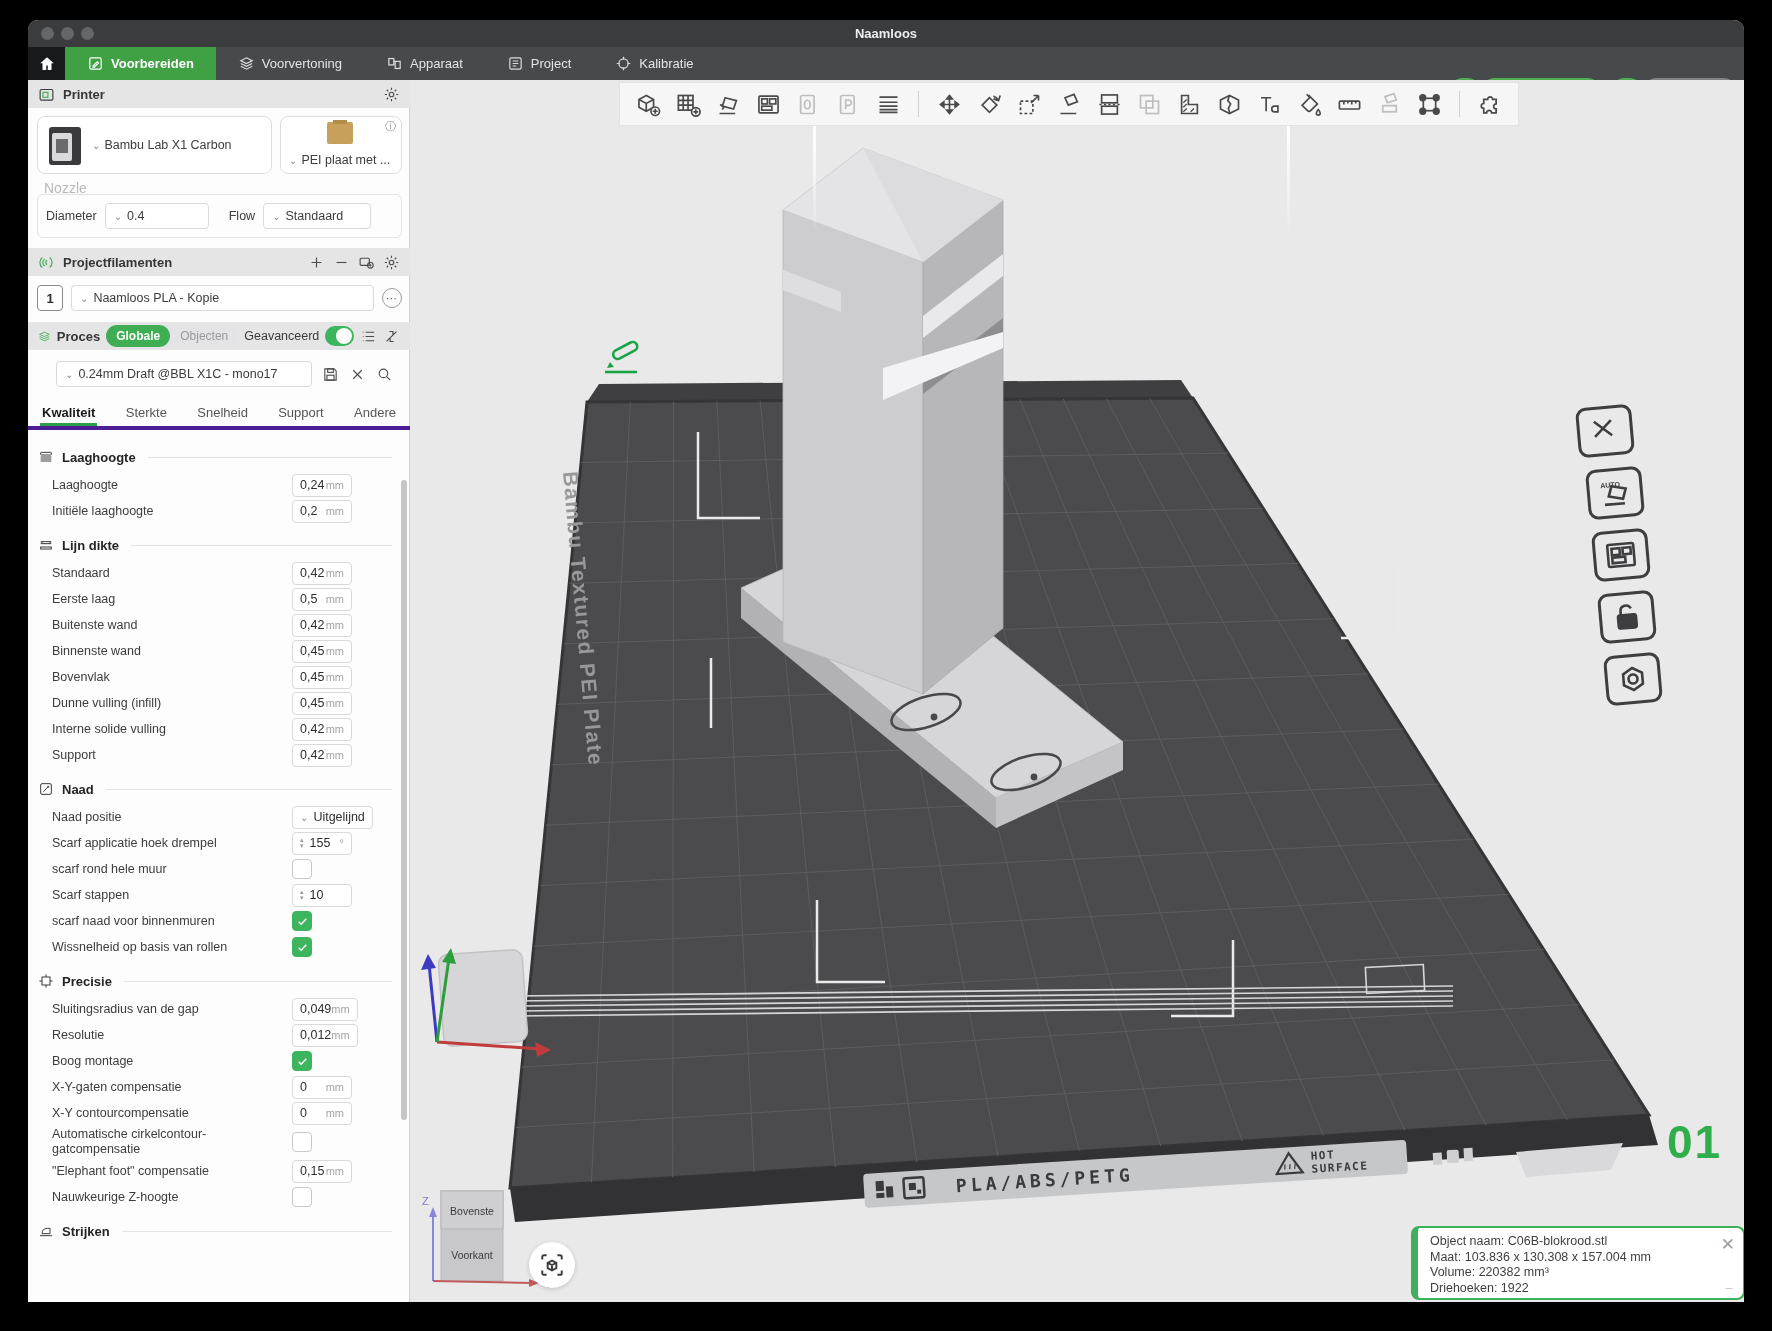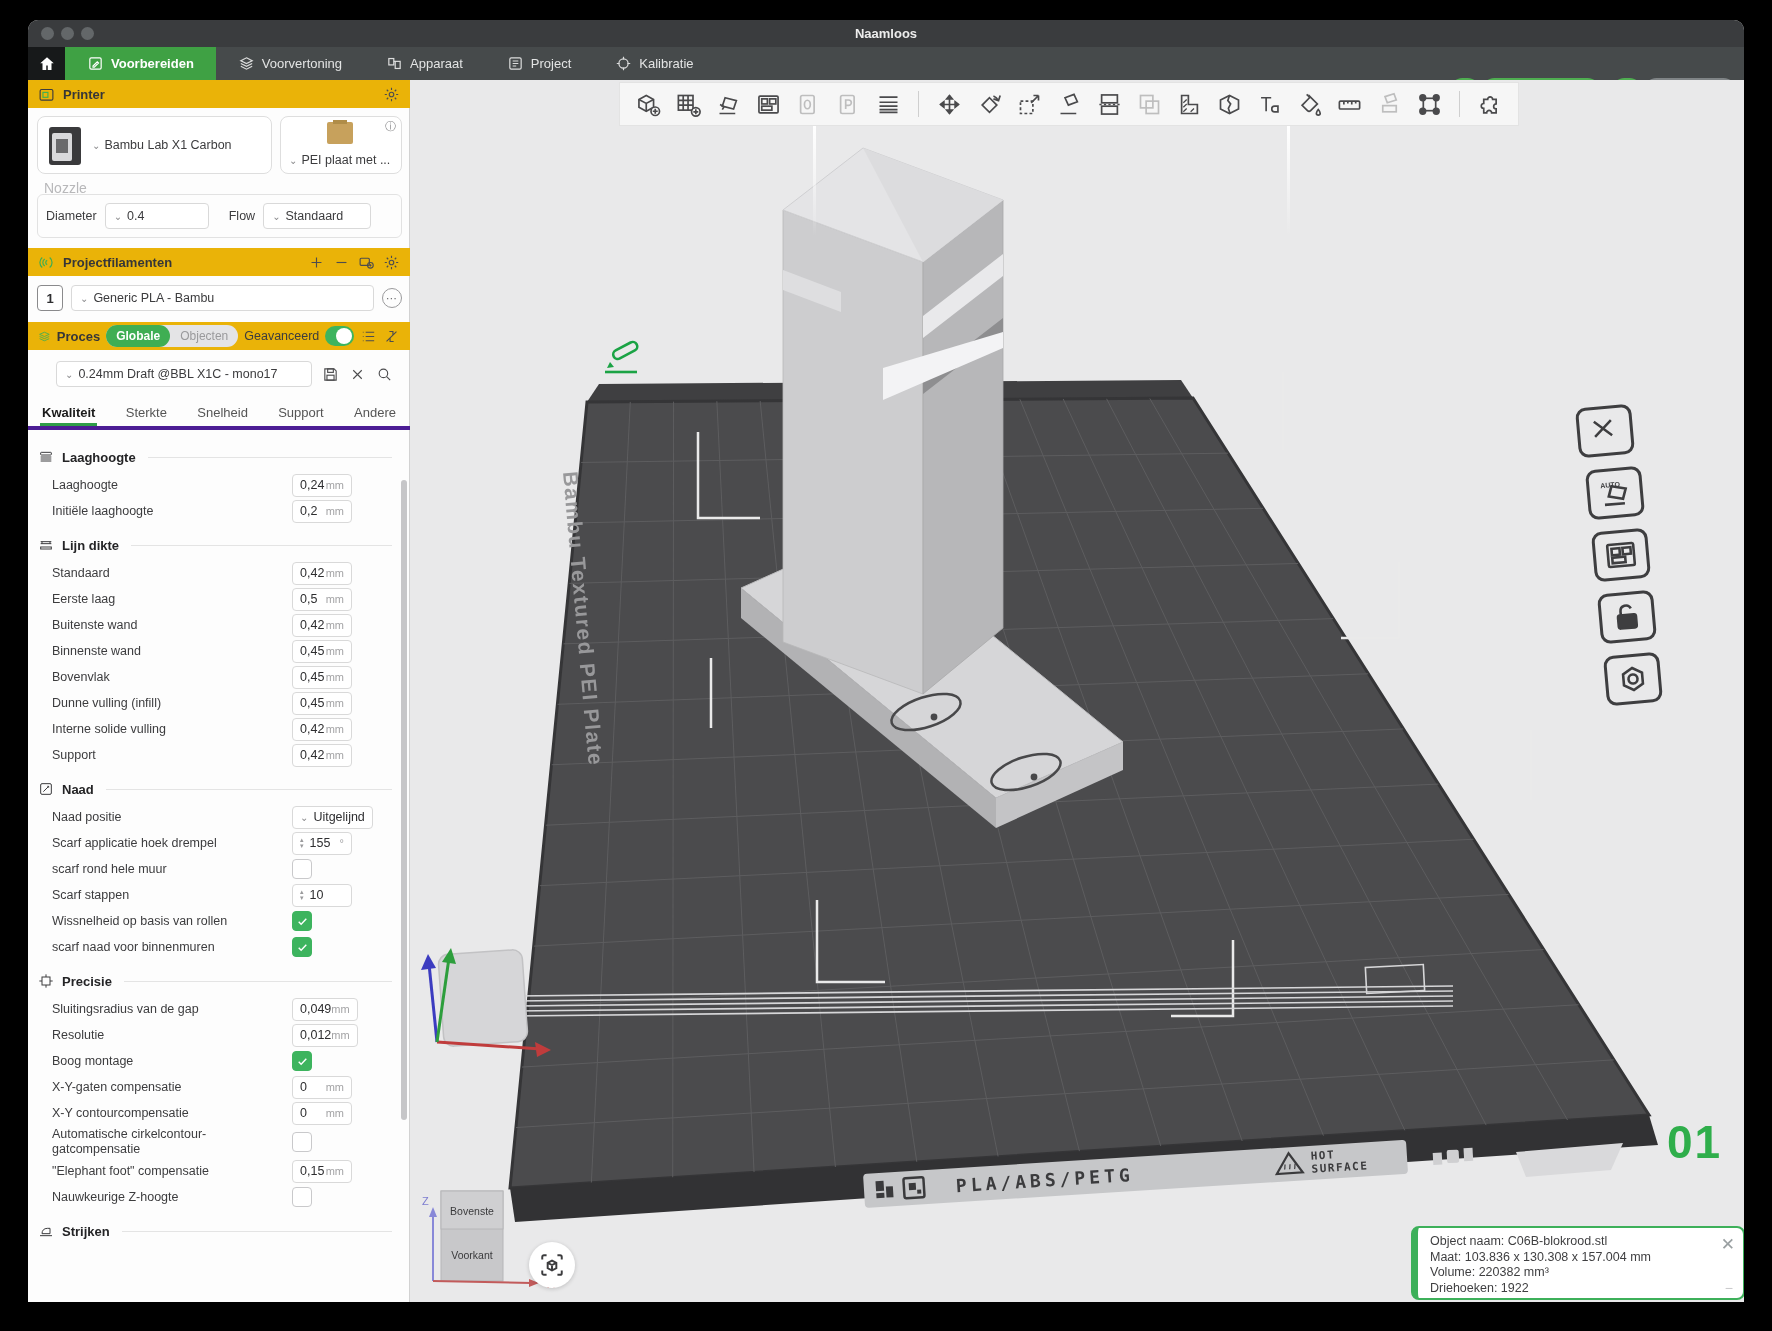--- a/index.html
+++ b/index.html
@@ -20,21 +20,21 @@
   .tab.active svg { stroke:#fff; }
   #topright { position:absolute; right:8px; top:31px; height:25px; display:flex; gap:12px; }
   .btn-group { display:flex; }
   .chev-pill { width:30px; height:25px; background:#4fae51; border-radius:13px; display:flex; align-items:center; justify-content:center; color:#fff; font-size:11px; cursor:pointer; margin-right:2px; }
   .cap-btn { height:25px; border-radius:13px; padding:0 16px; font-size:13px; font-weight:bold; display:flex; align-items:center; cursor:pointer; }
   .cap-btn.green { background:#4fae51; color:#fff; }
   .cap-btn.gray { background:#7f8486; color:#d6d8d8; }
 
   
   #sidebar { position:absolute; left:0; top:60px; width:382px; height:1222px; background:#fdfdfd; border-right:1px solid #d2d2d2; }
-  .sec-head { position:absolute; left:0; width:382px; height:28px; background:#eab308; display:flex; align-items:center; padding:0 10px; gap:8px; }
+  .sec-head { position:absolute; left:0; width:382px; height:28px; background:#e5e5e5; display:flex; align-items:center; padding:0 10px; gap:8px; }
   .sec-head .ttl { font-size:13px; font-weight:bold; color:#363638; }
   .sec-head svg { width:17px; height:17px; }
   .gear { margin-left:auto; cursor:pointer; }
   .card { position:absolute; background:#fff; border:1px solid #dedede; border-radius:8px; }
   .sel { display:flex; align-items:center; gap:4px; font-size:12.5px; color:#3c3c3e; cursor:pointer; }
   .sel .cv { color:#8a8a8c; font-size:10px; }
   .inbox { border:1px solid #d9d9d9; border-radius:4px; background:#fff; display:flex; align-items:center; font-size:12.5px; color:#3c3c3e; }
   .faint { color:#b8b8ba; font-size:14px; }
   .icbtn { cursor:pointer; display:flex; align-items:center; }
   .icbtn svg { width:17px; height:17px; stroke:#4c4c4e; fill:none; stroke-width:1.6; }
@@ -239,21 +239,21 @@
             <circle cx="12" cy="12" r="3.2"></circle>
             <path d="M12 2.5v3M12 18.5v3M2.5 12h3M18.5 12h3M5.3 5.3l2.1 2.1M16.6 16.6l2.1 2.1M18.7 5.3l-2.1 2.1M7.4 16.6l-2.1 2.1"></path>
           </svg>
         </span>
     </div>
 
     <div style="position:absolute; left:9px; top:204px; width:365px; height:28px; display:flex; align-items:center; gap:8px">
       <div style="width:26px; height:26px; border:1.5px solid #8a8a8c; border-radius:4px; display:flex; align-items:center; justify-content:center; font-size:13px; font-weight:bold; color:#2e2e30; background:#fff">1</div>
       <div class="inbox" style="flex:1; height:26px; padding:0 8px; gap:5px">
           <span class="cv" style="color:#8a8a8c; font-size:10px">⌄</span>
-          <span>Generic PLA - Bambu</span>
+          <span>Naamloos PLA - Kopie</span>
         </div>
       <span style="width:20px; height:20px; border:1.3px solid #9a9a9c; border-radius:50%; color:#6a6a6c; display:flex; align-items:center; justify-content:center; font-size:11px; letter-spacing:1px">⋯</span>
     </div>
 
     <div class="sec-head" style="top:242px; gap:6px">
       <svg viewBox="0 0 24 24" style="stroke:#3fae53; fill:none; stroke-width:1.6">
           <path d="M3 8l9-4 9 4-9 4z"></path>
           <path d="M3 12l9 4 9-4M3 16l9 4 9-4"></path>
         </svg>
       <span class="ttl">Proces</span>
@@ -461,31 +461,31 @@
               <span class="chevcol">
                 <span>▴</span>
                 <span>▾</span>
               </span>
               <span class="val">10</span>
               <span class="unit"></span>
             </div>
           </div>
         </div>
         <div class="srow">
-          <div class="lbl">Wissnelheid op basis van rollen</div>
+          <div class="lbl">scarf naad voor binnenmuren</div>
           <div class="ctl">
             <div class="cbx checked">
               <svg viewBox="0 0 24 24">
                 <path d="M5 12.5l4.5 4.5L19 7"></path>
               </svg>
             </div>
           </div>
         </div>
         <div class="srow">
-          <div class="lbl">scarf naad voor binnenmuren</div>
+          <div class="lbl">Wissnelheid op basis van rollen</div>
           <div class="ctl">
             <div class="cbx checked">
               <svg viewBox="0 0 24 24">
                 <path d="M5 12.5l4.5 4.5L19 7"></path>
               </svg>
             </div>
           </div>
         </div>
         <div class="grp-head">
           <svg viewBox="0 0 24 24">

